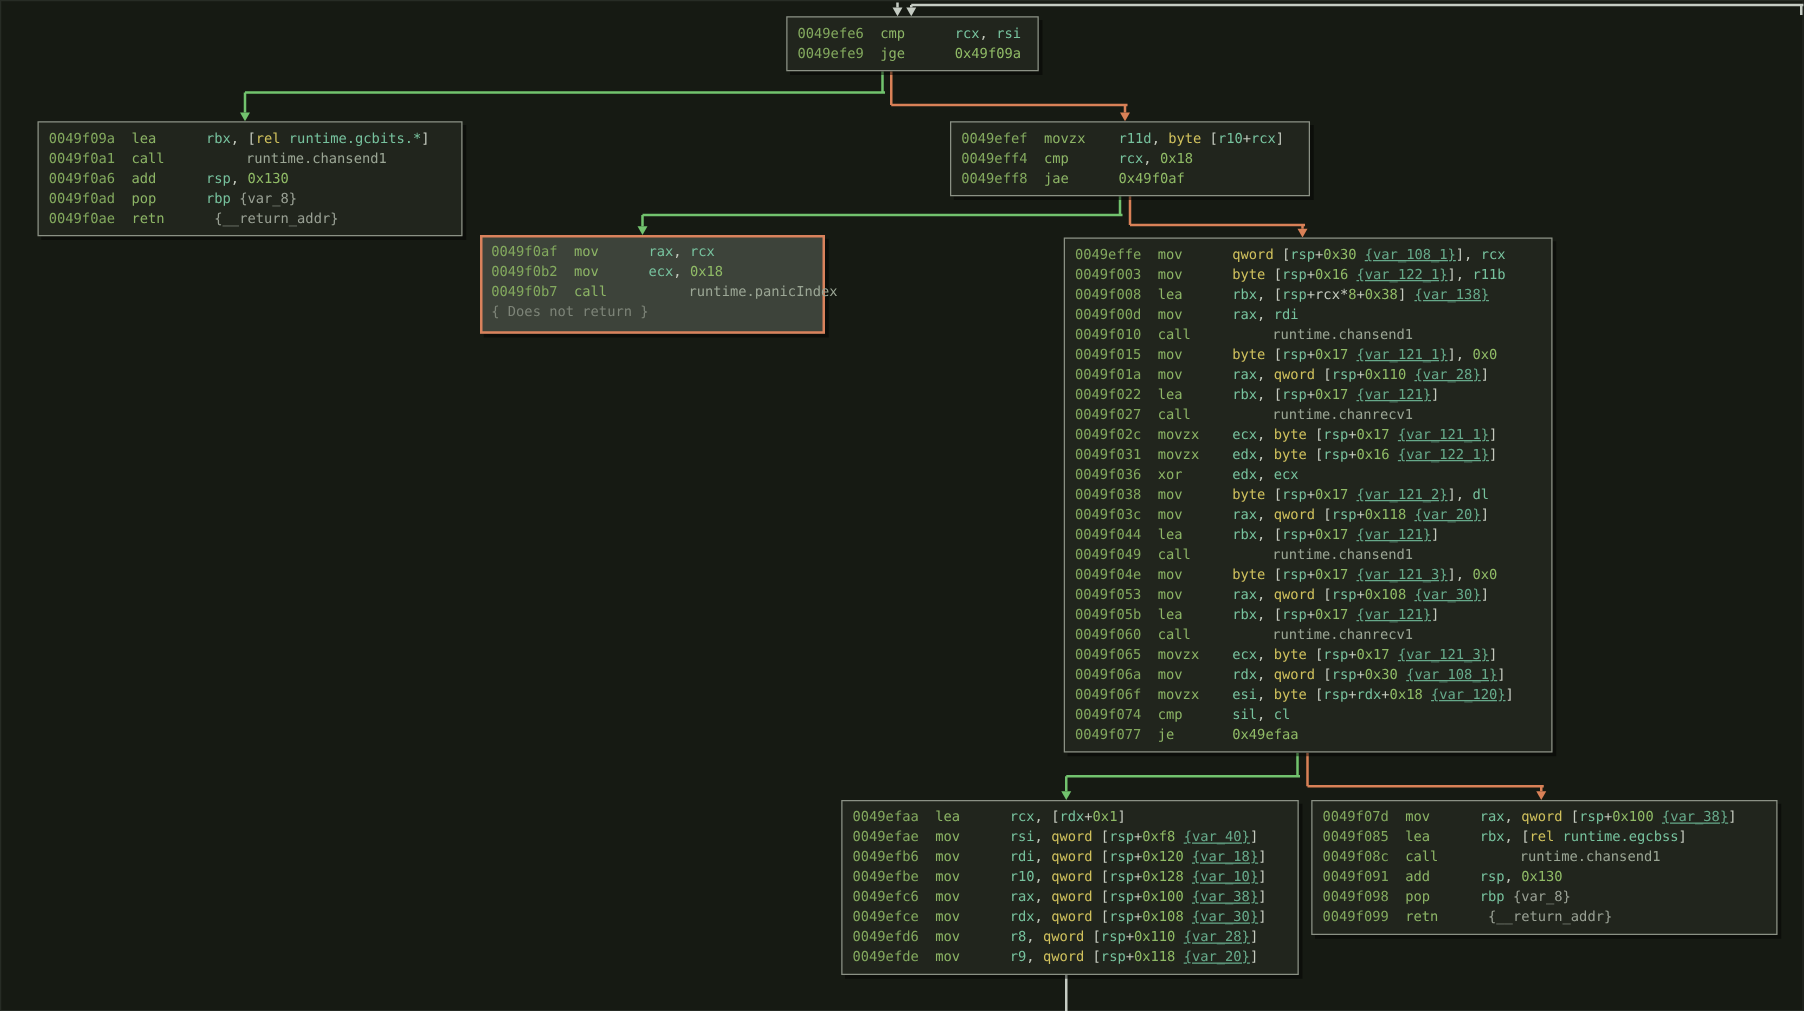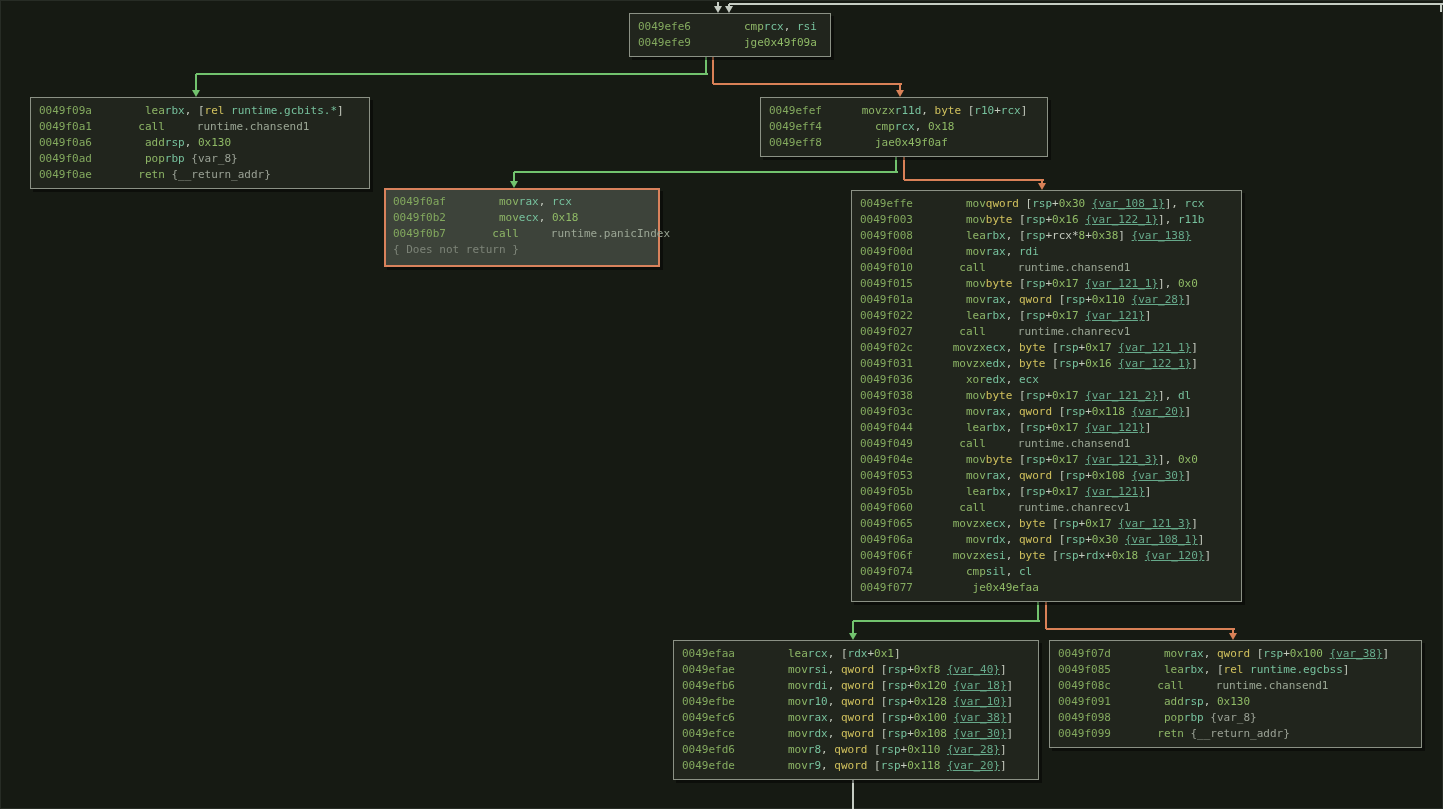--- a/index.html
+++ b/index.html
@@ -12,21 +12,21 @@
   }
   .block{
     position:absolute;box-sizing:border-box;
     background:#21251d;border:1px solid #8b9185;
     box-shadow:3px 3px 0 rgba(0,0,0,0.45);
     padding:5px 8px;white-space:pre;cursor:default;
   }
   .block.selected{background:#3d433a;border:2px solid #d9825c;padding:4px 7px;}
   .iline{white-space:pre;}
   .addr{display:inline-block;width:10ch;color:var(--c-addr);}
-  .mnem{display:inline-block;width:9ch;color:var(--c-mnem);text-align:right;}
+  .mnem{display:inline-block;width:9ch;color:var(--c-mnem);}
   .annotation{color:var(--c-annot);}
   .tk-num{color:var(--c-num);}
   .tk-reg{color:var(--c-reg);}
   .tk-kw{color:var(--c-kw);}
   .tk-var{color:var(--c-var);text-decoration:underline;}
   .tk-gray{color:var(--c-gray);}
   .tk-sym{color:var(--c-sym);margin-left:32px;}
   .tk-data{color:var(--c-data);}
   .tk-punct{color:var(--c-punct);}
   .edge-seg{position:absolute;}

